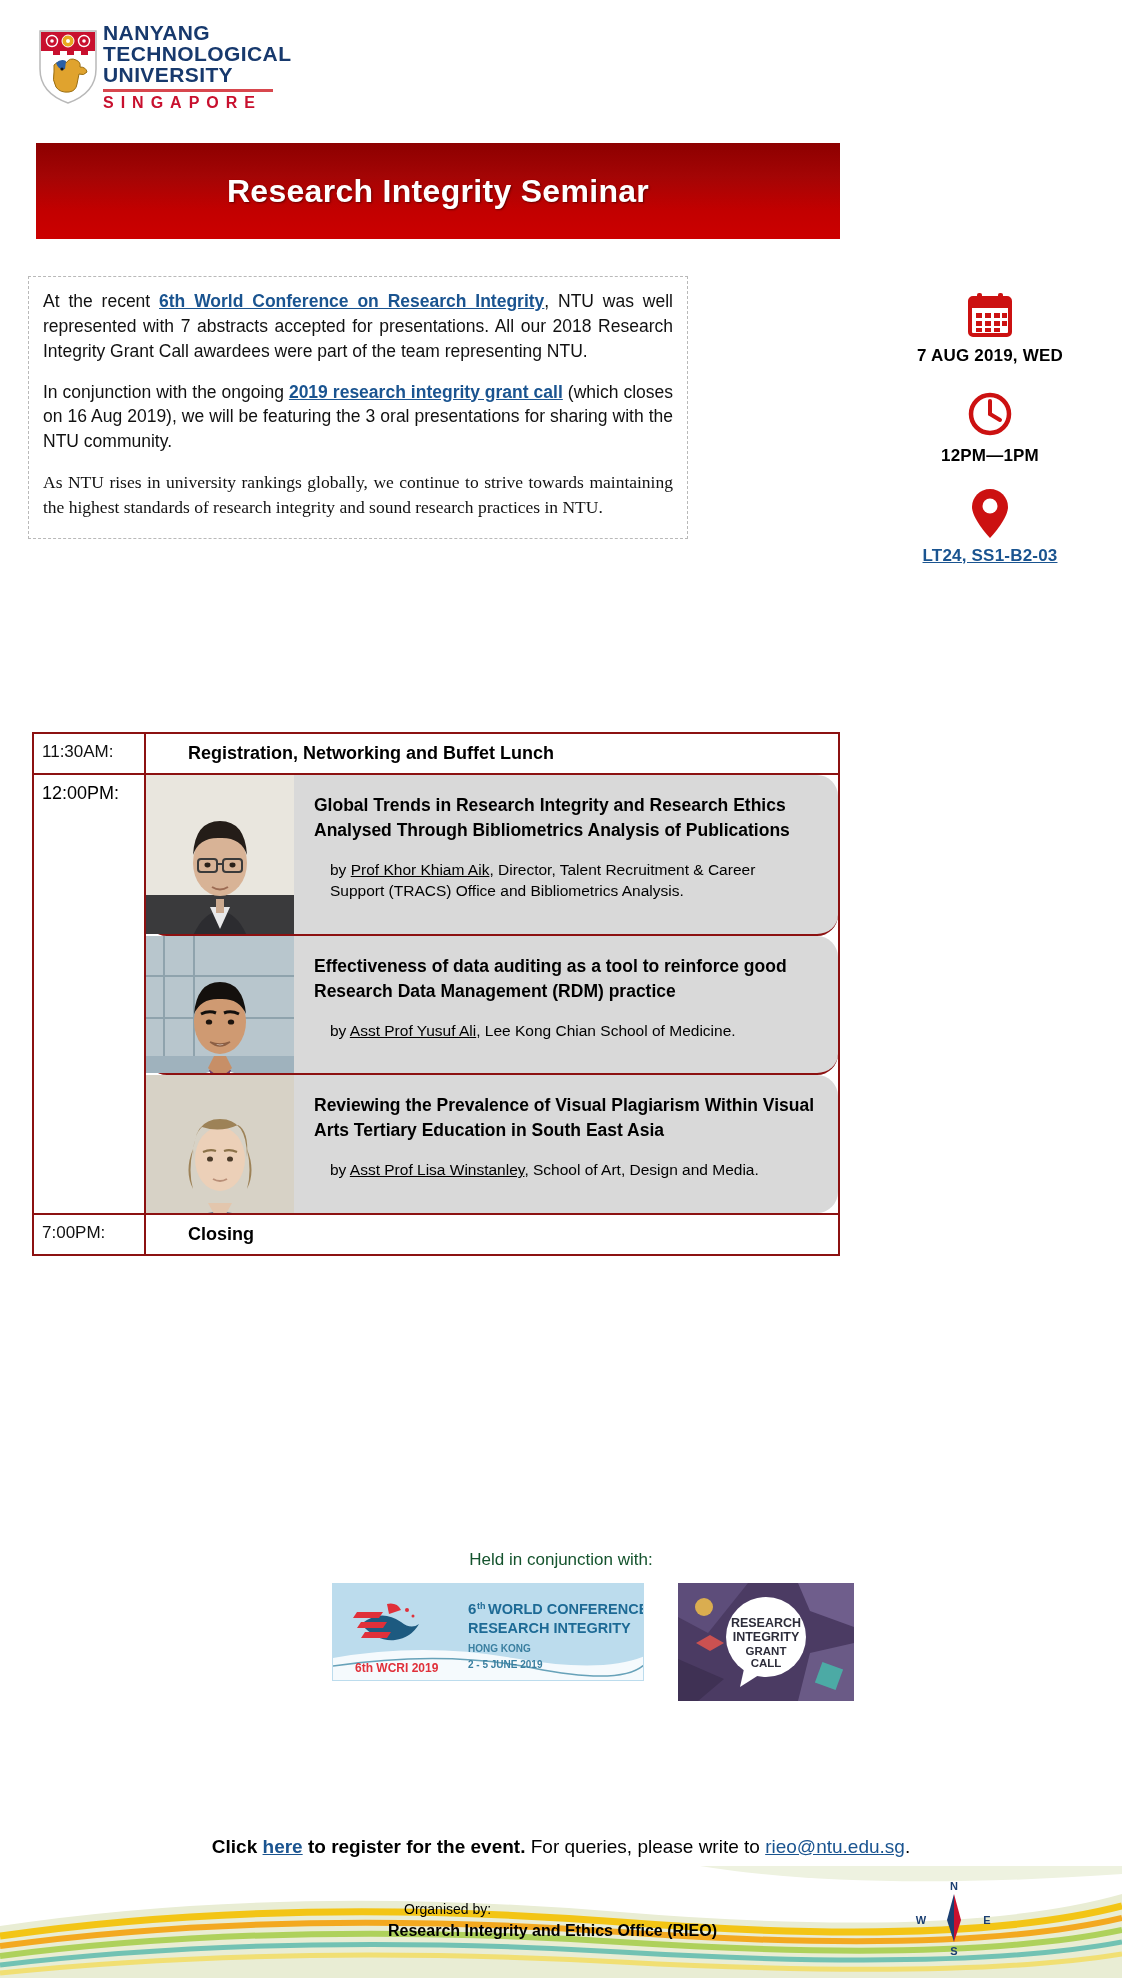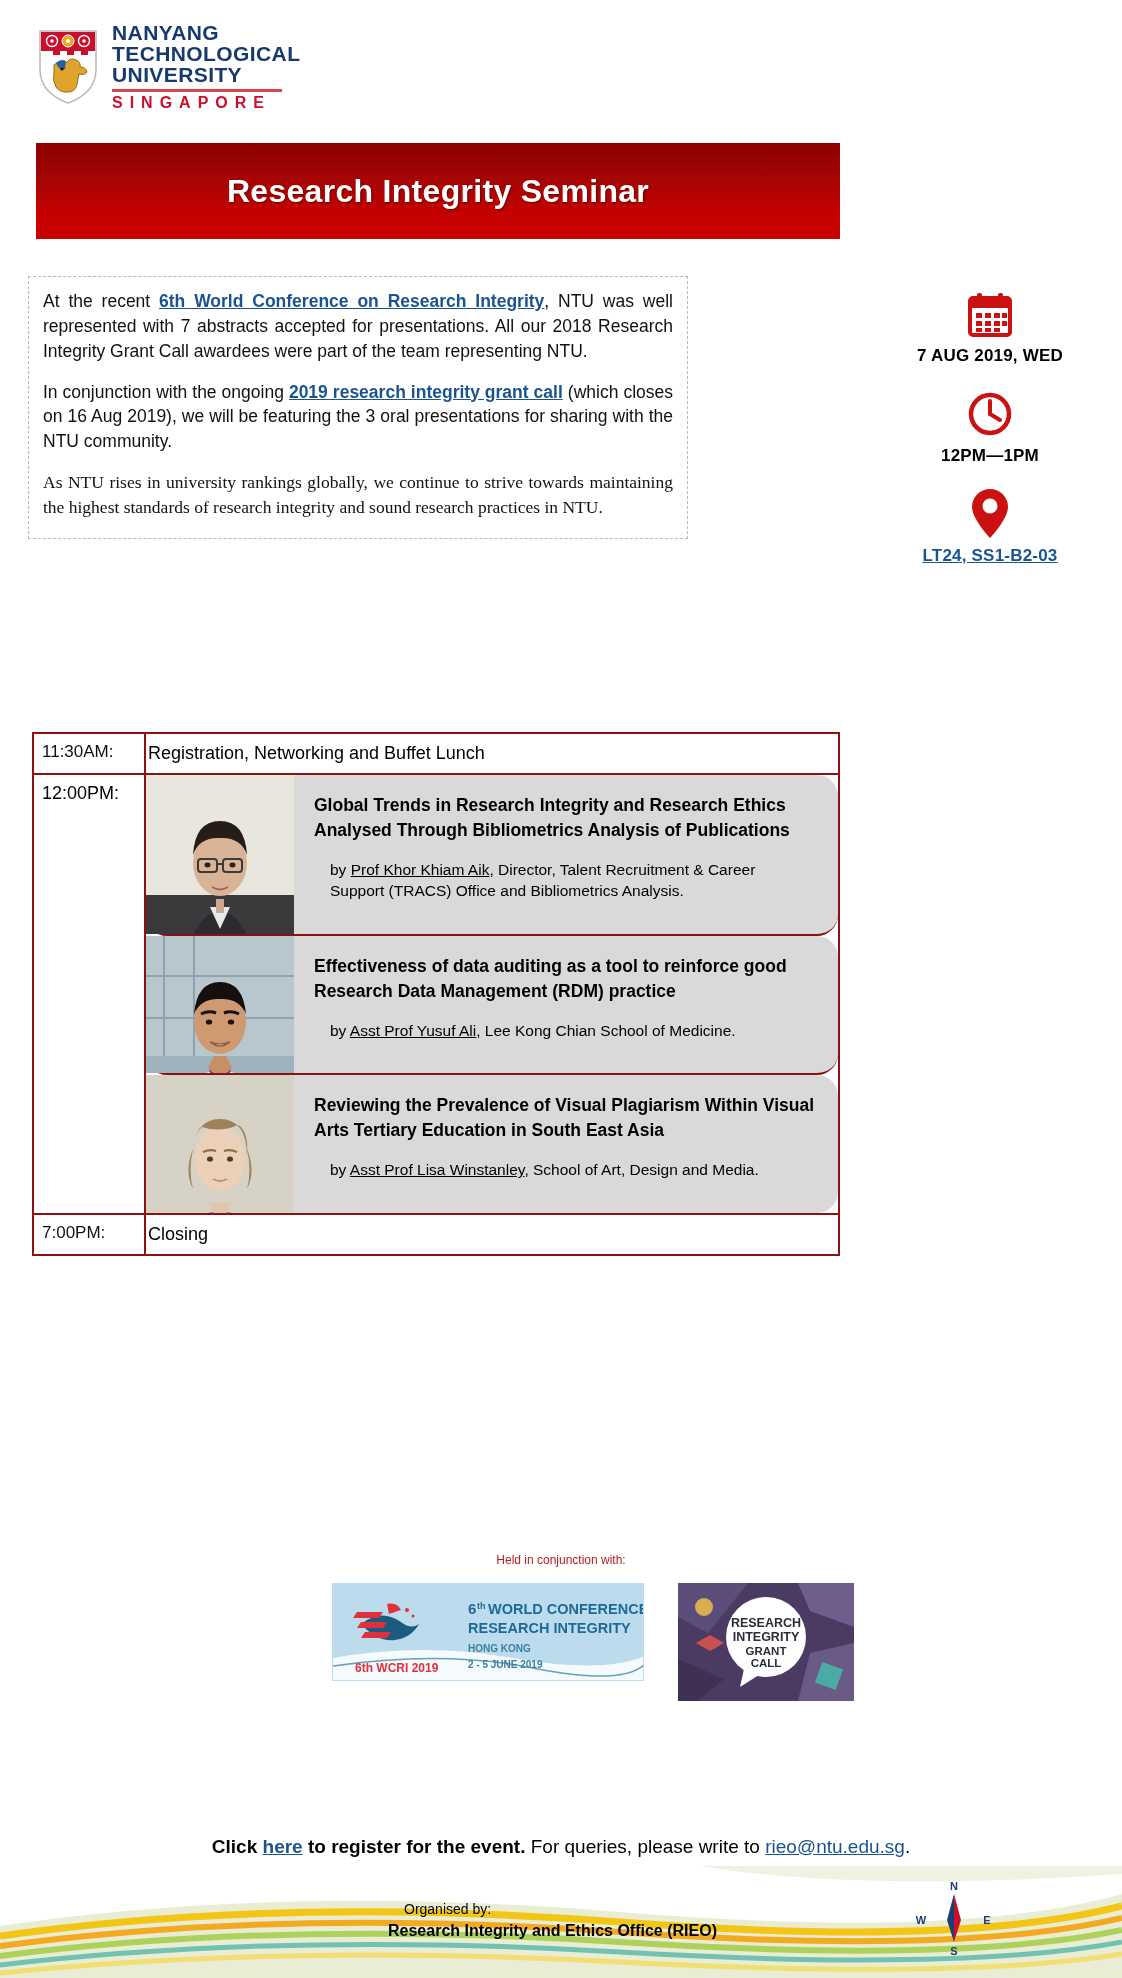--- a/index.html
+++ b/index.html
@@ -7,21 +7,21 @@
   body {
     width:1122px; height:1978px;
     background:#ffffff;
     font-family:"Liberation Sans", sans-serif;
     color:#000;
     position:relative;
     overflow:hidden;
   }
 
   
-  .logo-block { position:absolute; left:38px; top:22px; display:flex; align-items:center; gap:14px; }
+  .logo-block { position:absolute; left:38px; top:22px; display:flex; align-items:center; gap:5px; }
   .crest { width:60px; height:76px; position:relative; }
   .crest svg { display:block; }
   .logo-text { line-height:1.0; }
   .logo-text .l1, .logo-text .l2, .logo-text .l3 {
     font-weight:bold; font-size:21px; letter-spacing:.4px; color:#17396d; display:block;
   }
   .logo-rule { height:3px; background:#d8474e; margin:4px 0 3px 0; width:170px; }
   .logo-text .l4 {
     display:block; font-weight:bold; font-size:16px; letter-spacing:7px; color:#c8102e;
   }
@@ -58,40 +58,40 @@
   .gap { height:14px; }
 
   
   .sched { position:absolute; left:32px; top:732px; width:808px; border:2px solid #8c1111; }
   .srow { display:flex; border-bottom:2px solid #8c1111; }
   .srow:last-child { border-bottom:none; }
   .time-cell {
     width:112px; min-width:112px; border-right:2px solid #8c1111;
     padding:8px 6px 8px 8px; font-size:17px; color:#111;
   }
-  .plain-cell { flex:1; padding:9px 2px; font-size:18px; font-weight:normal; }
+  .plain-cell { flex:1; padding:9px 10px; font-size:18px; font-weight:bold;margin-left:32px; }
 
   .talks { flex:1; }
   .talk { display:flex; border-bottom:2px solid #8c1111; background:#d9d9d9;border-radius:21px; }
   .talk:last-child { border-bottom:none; }
   .portrait { width:148px; min-width:148px; background:#cfcfcf; position:relative; overflow:hidden; }
   .talk-body { flex:1; padding:18px 20px 16px 20px; }
   .talk-title { font-size:17.5px; font-weight:bold; line-height:1.42; margin:0 0 12px 0; }
   .talk-by { font-size:15.5px; line-height:1.4; margin:16px; }
   .talk-by u { text-decoration:underline; }
 
   .stack-time { width:112px; min-width:112px; border-right:2px solid #8c1111; }
   .stack-time .lbl { padding:8px 6px 8px 8px; font-size:18px; }
 
   
   .ph { position:absolute; inset:0; }
 
   
   .held { position:absolute; left:0; top:1550px; width:1122px; text-align:center; }
-  .held .cap { font-size:12px; color:#b91c1c;text-align:center; }
+  .held .cap { font-size:17px; color:#14532d;text-align:center; }
   .logos-row { position:absolute; left:332px; top:1583px; display:flex; gap:34px; align-items:flex-start; }
   .wcri-logo {
     width:312px; height:98px; background:#bcdced; position:relative; overflow:hidden;
     border:1px solid #bcdced;
   }
   .rig-logo { width:176px; height:118px; position:relative; overflow:hidden; background:#d946ef; }
 
   
   .register {
     position:absolute; left:0; top:1836px; width:1122px; text-align:center;

